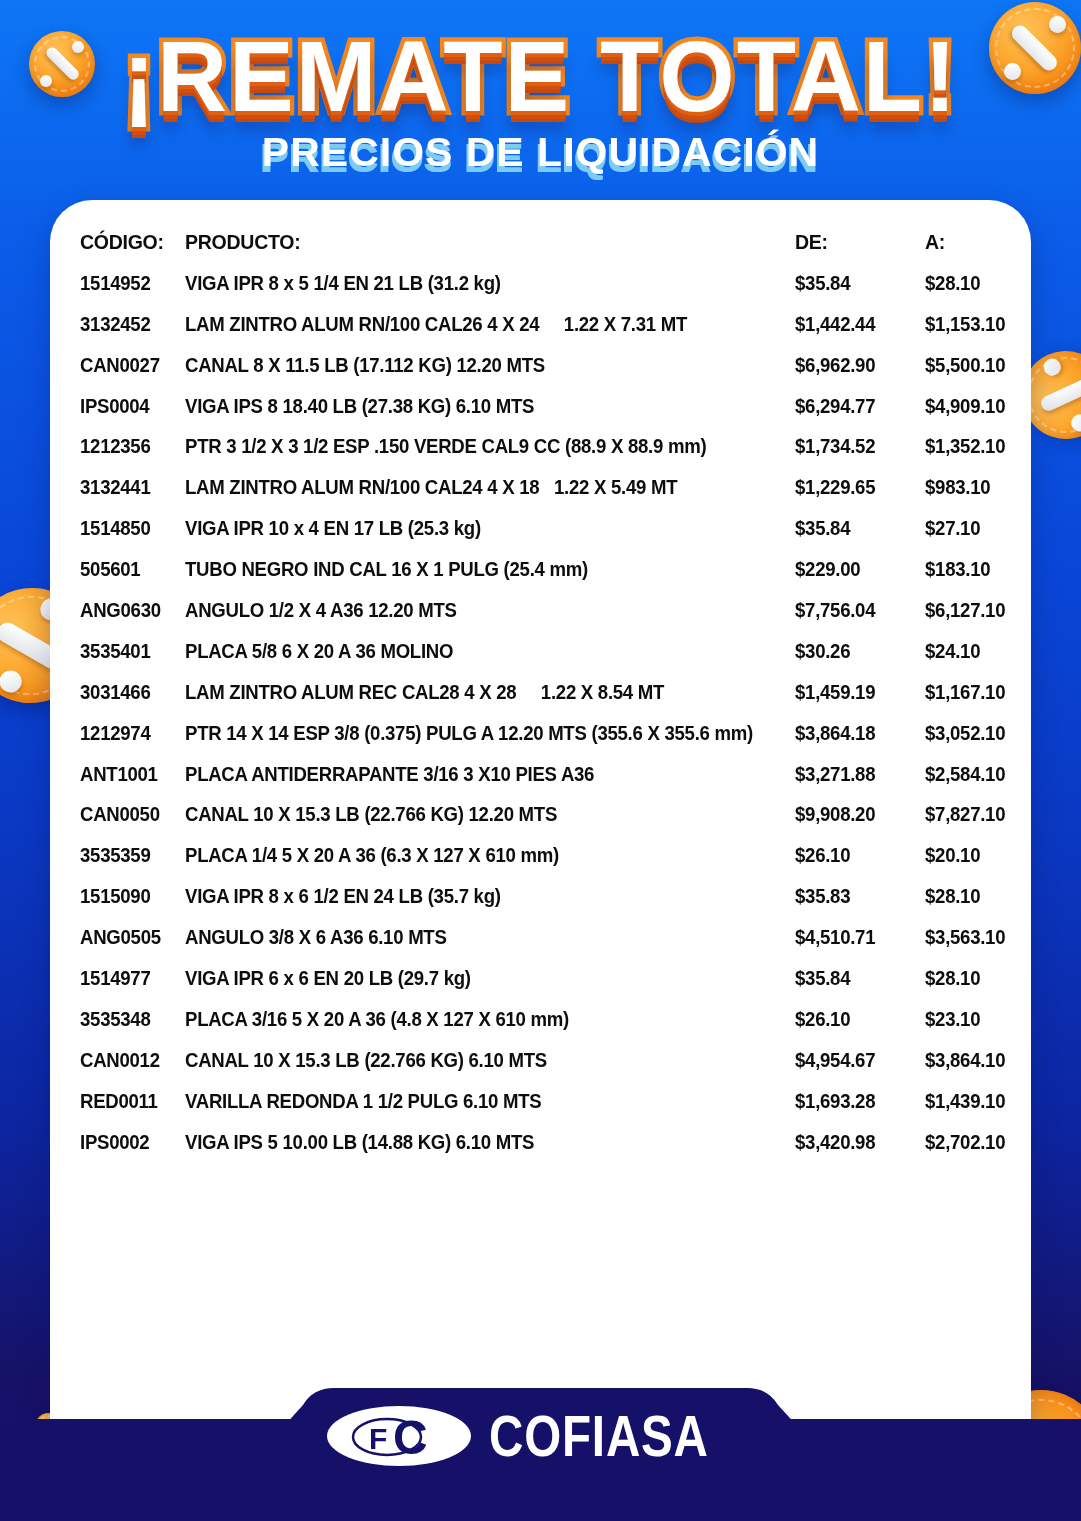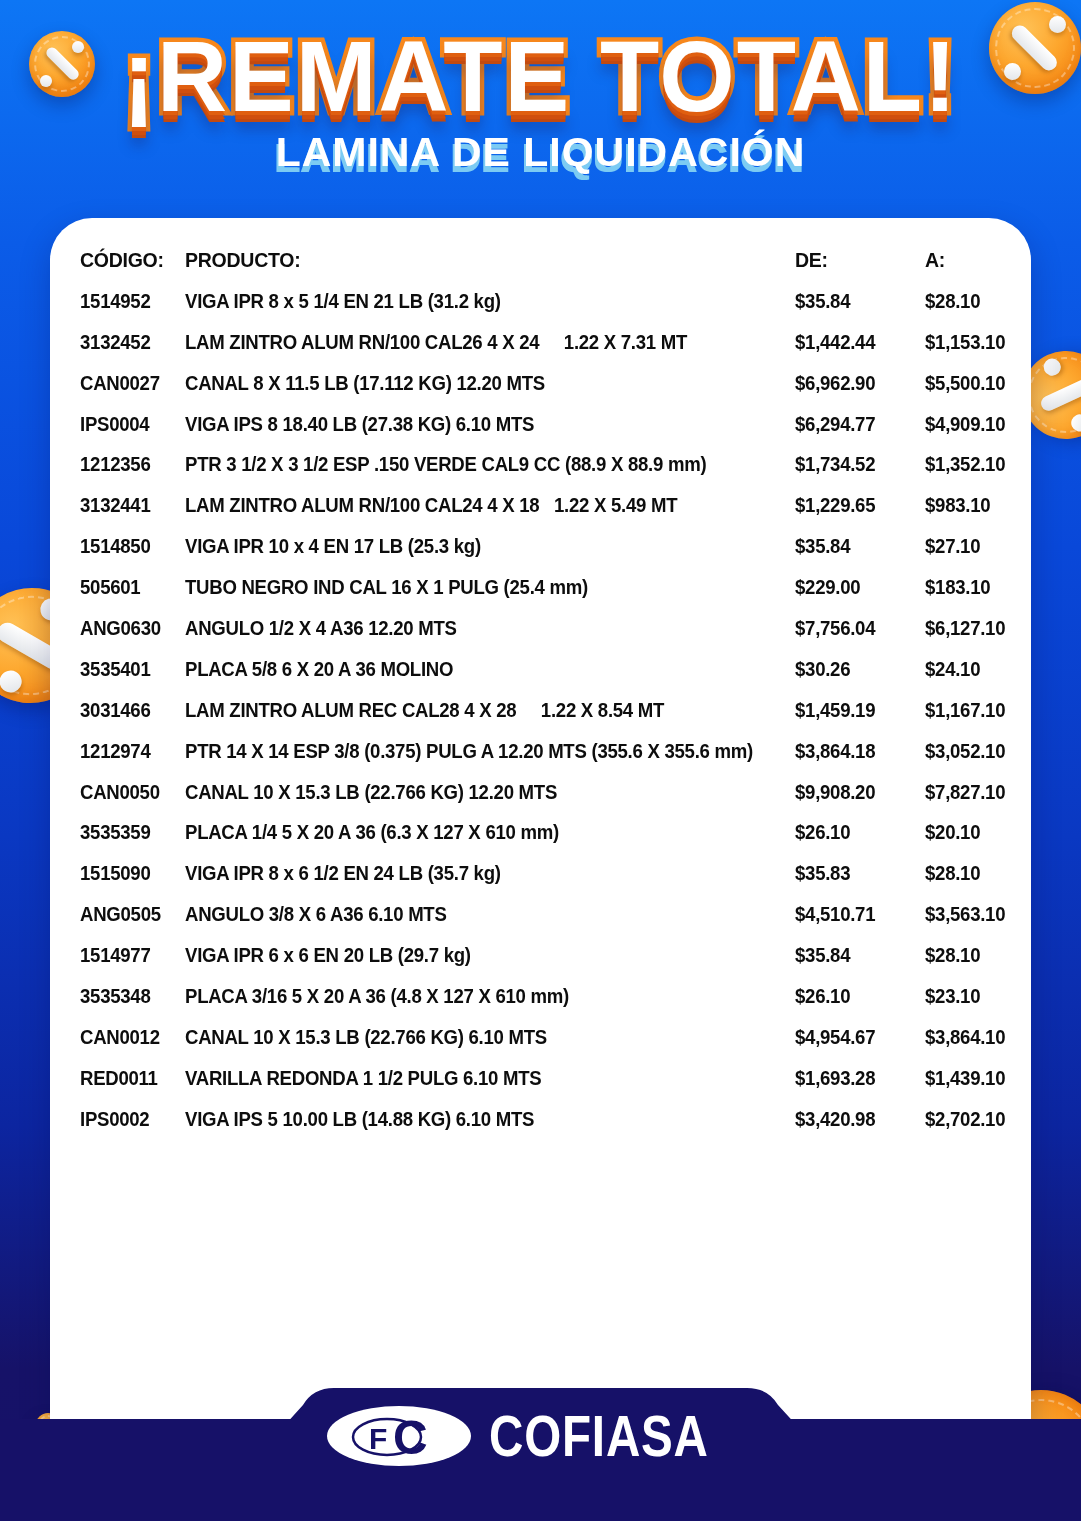--- a/index.html
+++ b/index.html
@@ -32,21 +32,21 @@
   .title{position:absolute;top:26px;left:0;width:100%;text-align:center;z-index:3;
     font-size:100px;font-weight:700;line-height:1;color:#ffffff;letter-spacing:2px;
     -webkit-text-stroke:9px #f6871c;paint-order:stroke fill;
     text-shadow:0 4px 0 #e05f10,0 8px 0 #d04f0e,0 11px 0 #c24a10,0 18px 14px rgba(25,25,90,.35);
     transform:scaleX(.97);}
   .subtitle{position:absolute;top:129px;left:0;width:100%;text-align:center;z-index:3;
     font-size:41px;font-weight:700;color:#ffffff;letter-spacing:1px;
     text-shadow:-2px 6px 0 #7ccbf3, 0 6px 0 #7ccbf3;}
 
   
-  .card{position:absolute;left:50px;top:218px;width:981px;height:1278px;background:#ffffff;
+  .card{position:absolute;left:50px;top:200px;width:981px;height:1278px;background:#ffffff;
     border-radius:42px;z-index:2;box-shadow:0 12px 30px rgba(8,15,80,.25);
     padding:22px 0 0 0;box-sizing:border-box;}
   .thead,.trow{display:grid;grid-template-columns:105px 610px 130px 1fr;
     padding:0 30px;align-items:center;height:40.9px;}
   .cell{display:inline-block;transform:scaleX(.93);transform-origin:left center;
     white-space:pre;font-weight:700;font-size:20px;color:#0d0d0d;letter-spacing:-.3px;}
   .thead .cell{font-size:21px;}
 
   
   .footer-shape{position:absolute;left:0;bottom:0;width:1081px;height:145px;z-index:4;}
@@ -79,21 +79,21 @@
     <span class="dot b"></span>
   </div>
 <div class="badge" id="badge-br">
     <span class="bar"></span>
     <span class="dot a"></span>
     <span class="dot b"></span>
   </div>
 <div class="badge" id="badge-bl"></div>
 
 <div class="title">¡REMATE TOTAL!</div>
-<div class="subtitle">LAMINA DE LIQUIDACIÓN</div>
+<div class="subtitle">PRECIOS DE LIQUIDACIÓN</div>
 
 <div class="card">
   <div class="thead">
     <span class="cell">CÓDIGO:</span>
     <span class="cell">PRODUCTO:</span>
     <span class="cell">DE:</span>
     <span class="cell">A:</span>
   </div>
   <div id="rows">
       <div class="trow">
@@ -160,20 +160,26 @@
         <span class="cell code">3031466</span>
         <span class="cell product">LAM ZINTRO ALUM REC CAL28 4 X 28     1.22 X 8.54 MT</span>
         <span class="cell de">$1,459.19</span>
         <span class="cell a">$1,167.10</span>
       </div>
       <div class="trow">
         <span class="cell code">1212974</span>
         <span class="cell product">PTR 14 X 14 ESP 3/8 (0.375) PULG A 12.20 MTS (355.6 X 355.6 mm)</span>
         <span class="cell de">$3,864.18</span>
         <span class="cell a">$3,052.10</span>
+      </div>
+      <div class="trow">
+        <span class="cell code">ANT1001</span>
+        <span class="cell product">PLACA ANTIDERRAPANTE 3/16 3 X10 PIES A36</span>
+        <span class="cell de">$3,271.88</span>
+        <span class="cell a">$2,584.10</span>
       </div>
       <div class="trow">
         <span class="cell code">CAN0050</span>
         <span class="cell product">CANAL 10 X 15.3 LB (22.766 KG) 12.20 MTS</span>
         <span class="cell de">$9,908.20</span>
         <span class="cell a">$7,827.10</span>
       </div>
       <div class="trow">
         <span class="cell code">3535359</span>
         <span class="cell product">PLACA 1/4 5 X 20 A 36 (6.3 X 127 X 610 mm)</span>

